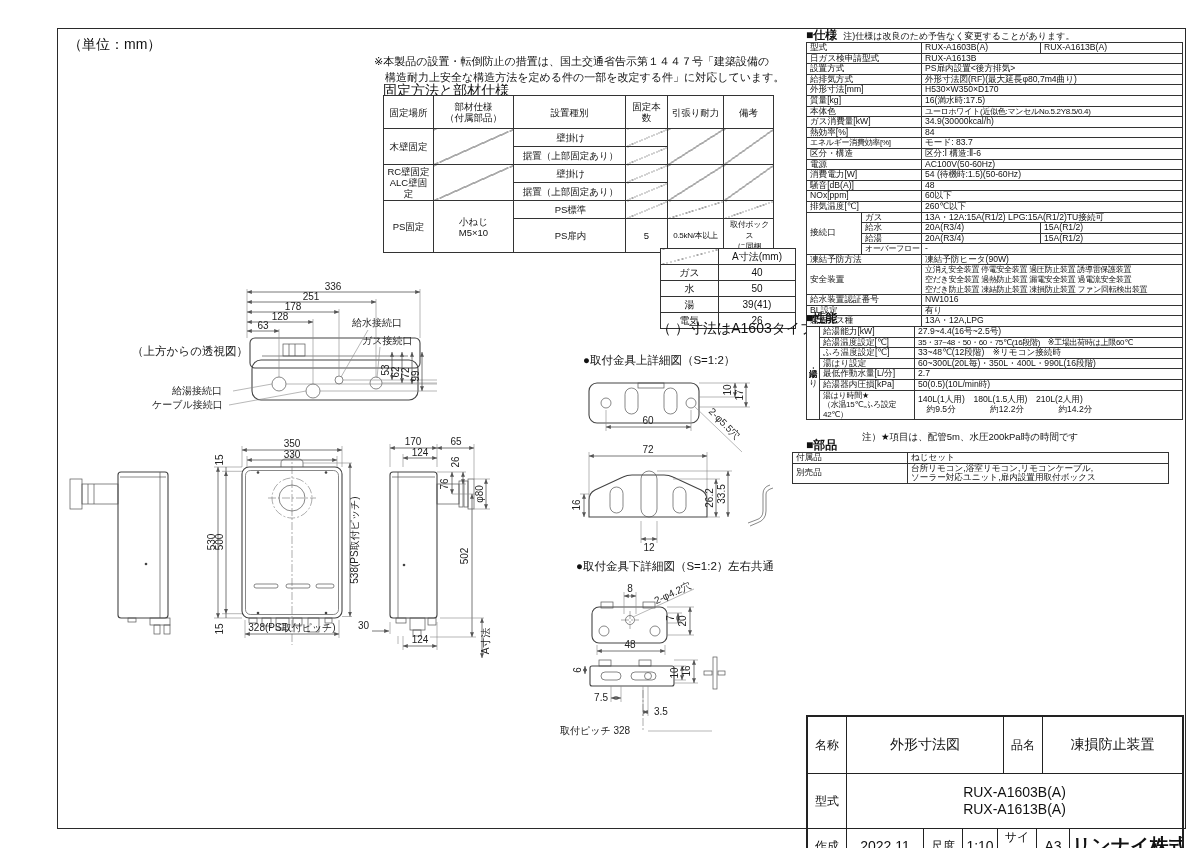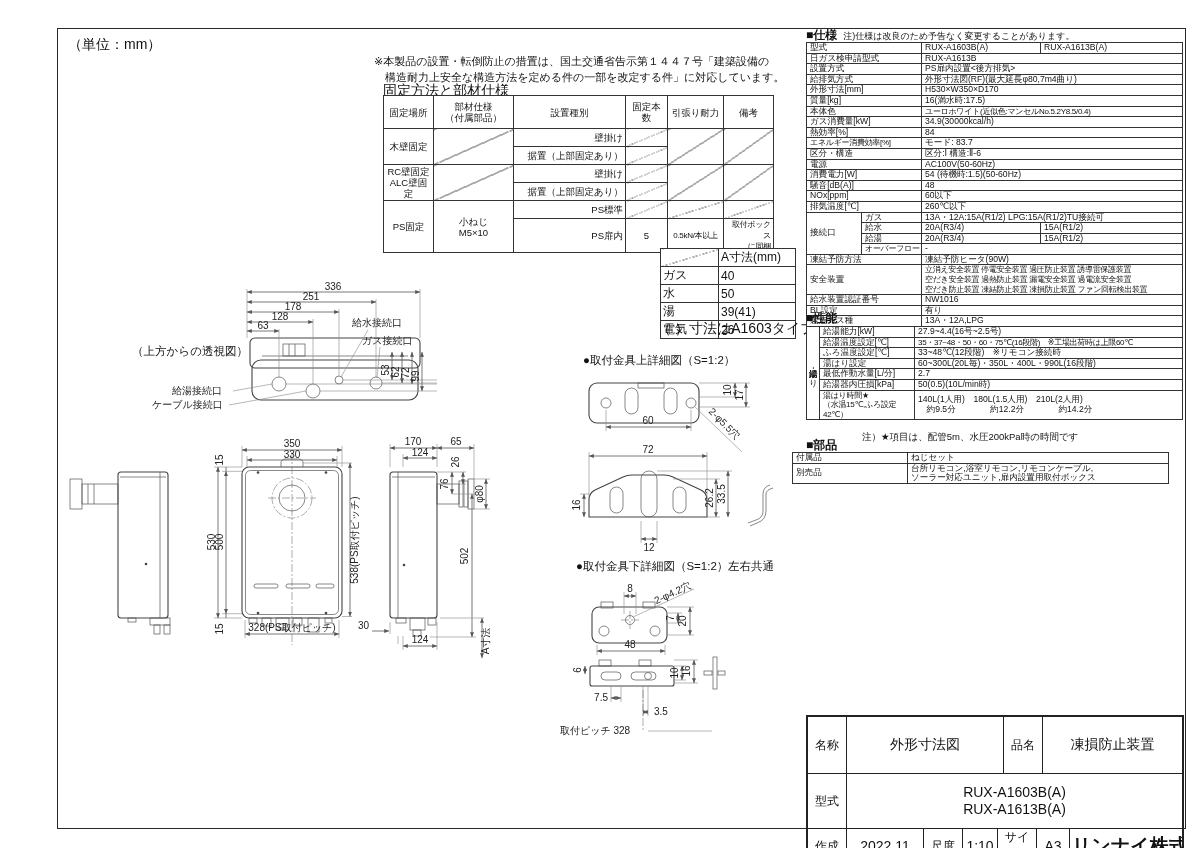--- a/index.html
+++ b/index.html
@@ -13,26 +13,26 @@
   .pagemark{left:1152px;top:830px;font-size:9px}
   .tick{left:1146px;top:827px;width:1px;height:6px;background:#333}
 
   table{border-collapse:collapse;table-layout:fixed;background:#fff}
   td{border:1px solid #333;overflow:hidden;vertical-align:middle;padding:0 2px}
 
   
   .fix{left:383px;top:95px;width:390px}
   .fix td{font-size:9.5px;height:17px;line-height:11px;text-align:center}
   .fix td.hd{height:32px}
-  .fix td.lf{text-align:right;padding-left:4px}
+  .fix td.lf{text-align:center;padding-left:4px}
   .fix td.ct{text-align:center}
 
   
   .atab{left:660px;top:248px;width:135px}
-  .atab td{font-size:12px;height:15px;}
+  .atab td{font-size:10px;height:15px;text-align:center}
   .anote{left:657px;top:320px;font-size:14px}
 
   
   td.dg{background-image:linear-gradient(to bottom right,transparent 49.3%,#555 49.3%,#555 50.7%,transparent 50.7%)}
 
   
   .sptitle{font-size:12px;font-weight:bold}
   .spnote{font-size:9px;margin-left:6px}
   .spec{left:806px;top:42px;width:376px}
   .spec td,.perf td,.parts td{font-size:8.6px;line-height:9.6px;height:9px;white-space:nowrap}

